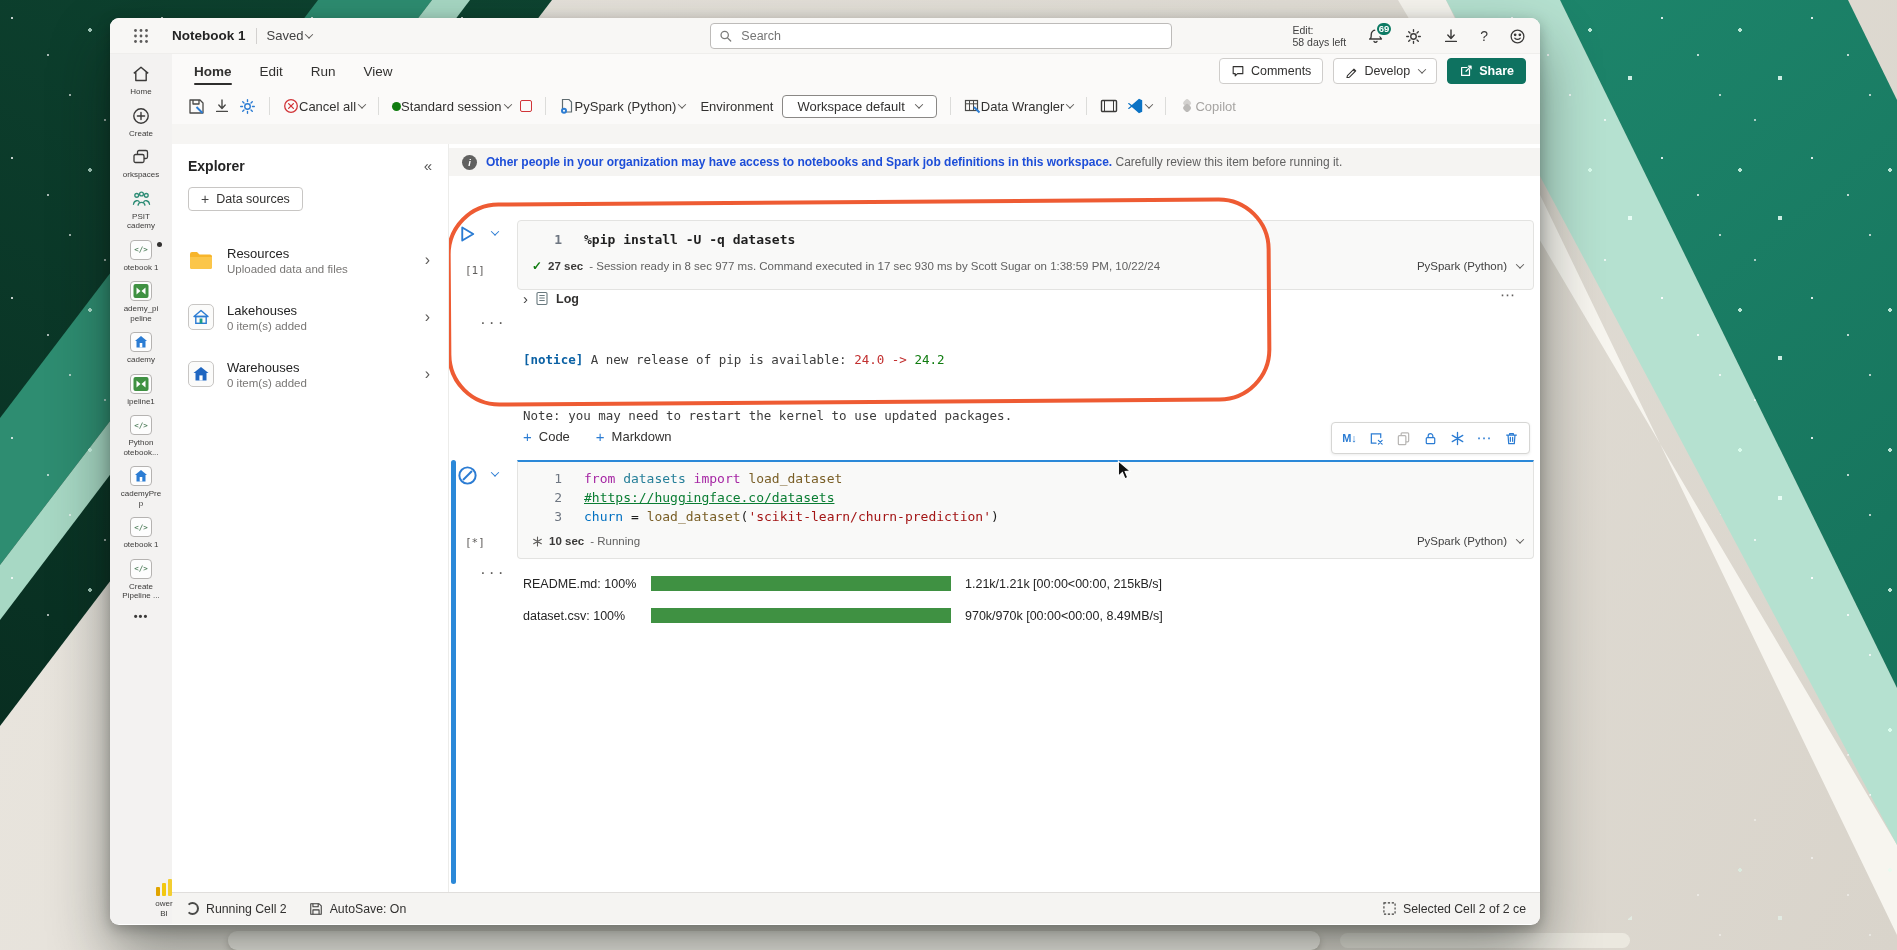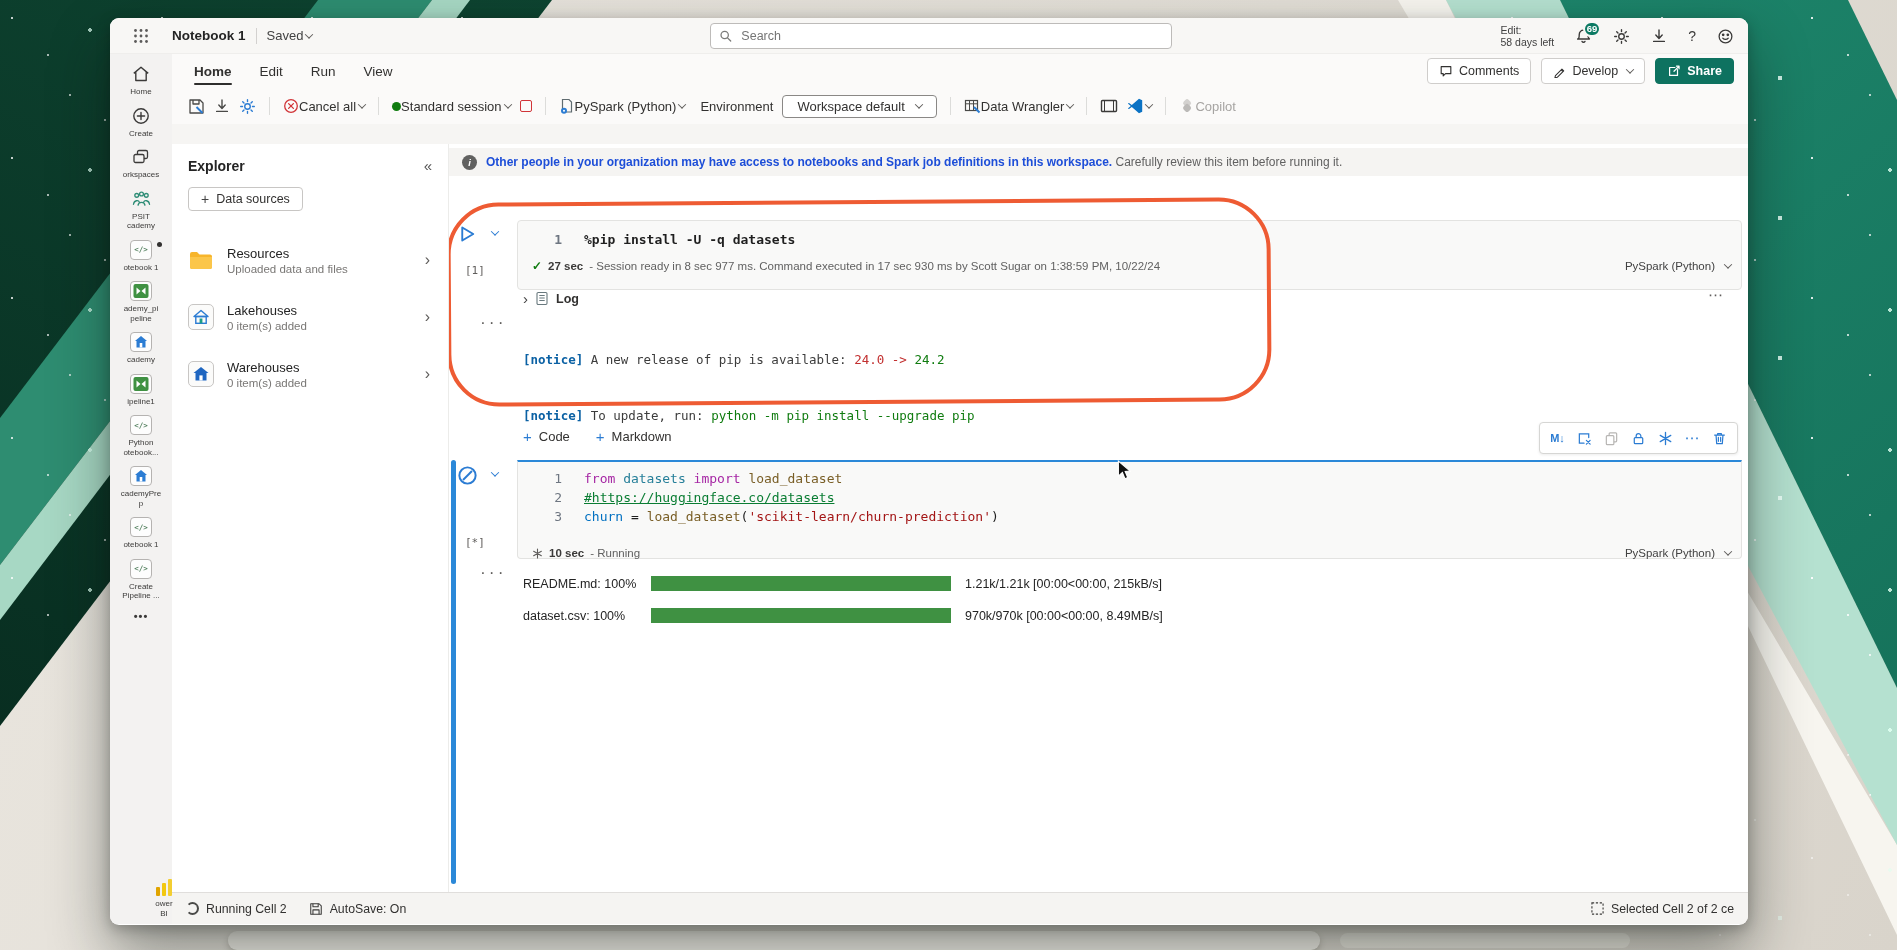--- a/index.html
+++ b/index.html
@@ -21,21 +21,21 @@
     radial-gradient(circle 1.2px at 70px 95px,rgba(255,255,255,.75) 99%,transparent),
     radial-gradient(circle 2.5px at 130px 78px,rgba(235,255,247,.95) 99%,transparent),
     radial-gradient(circle 1px at 105px 120px,rgba(255,255,255,.7) 99%,transparent);
     background-size:150px 140px;}
   .bg-sparkleL{position:absolute;inset:0;clip-path:polygon(0 0,552px 0,0 726px);opacity:.8;}
   .bg-sparkleR{position:absolute;inset:0;clip-path:polygon(1560px 0,1848px 0,1897px 100px,1897px 688px);opacity:.9;}
   .bg-sparkleC{position:absolute;inset:0;clip-path:polygon(1590px 950px,1897px 700px,1897px 950px);opacity:.55;}
   .desk1{left:228px;top:931px;width:1092px;height:19px;background:#f6f3ec;border-radius:9px;box-shadow:0 3px 6px rgba(60,55,45,.25);}
   .desk2{left:1340px;top:933px;width:290px;height:15px;background:#efece4;border-radius:8px;opacity:.8;}
   
-  .window{position:absolute;left:110px;top:18px;width:1638px;height:907px;background:#fff;border-radius:9px;
+  .window{position:absolute;left:110px;top:18px;width:1430px;height:907px;background:#fff;border-radius:9px;
     box-shadow:0 28px 60px rgba(15,25,20,.45),0 4px 14px rgba(0,0,0,.25);overflow:hidden;}
   
   .appbar{height:36px;background:#f8f7f5;display:flex;align-items:center;position:relative;border-bottom:1px solid #efeeec;}
   .waffle-zone{width:62px;display:flex;justify-content:center;}
   .title-group{display:flex;align-items:center;gap:10px;font-size:13.5px;color:#242424;}
   .nb-title{font-weight:700;}
   .tg-div{width:1px;height:16px;background:#d3d1cf;}
   .save-dd{display:flex;align-items:center;font-size:13px;color:#424242;cursor:default;}
   .searchbox{position:absolute;left:600px;top:5px;width:462px;height:26px;background:#fff;border:1px solid #bdbbb9;border-radius:4px;
     display:flex;align-items:center;padding:0 8px;gap:7px;}
@@ -545,21 +545,20 @@
               <rect x="2" y="1.5" width="10" height="12" rx="1.2"></rect>
               <path d="M4.3 4.5 H9.7 M4.3 7 H9.7 M4.3 9.5 H9.7"></path>
             </svg>
             <span>Log</span>
           </div>
           <span class="abs more-h" style="right:24px;top:142px;">⋯</span>
           <span class="gutter-el" style="left:30px;top:168px;font-size:13px;letter-spacing:1px;">...</span>
 
           <div class="logblock" style="left:74px;top:170px;">
             <div class="log-line"><span class="lg-tag">[notice]</span><span> A new release of pip is available: </span><span class="lg-red">24.0</span><span class="lg-red"> -&gt; </span><span class="lg-green">24.2</span></div>
-            <div class="log-line"><span class="lg-tag">[notice]</span><span> To update, run: </span><span class="lg-green">python -m pip install --upgrade pip</span></div>
             <div class="log-line">Note: you may need to restart the kernel to use updated packages.</div>
             <div class="log-line">Warning: PySpark kernel has been restarted to use updated packages.</div>
           </div>
 
           <div class="annotation"></div>
 
           <div class="addrow" style="left:74px;top:284px;">
             <span class="addbtn">
               <span class="plus-b">+</span>
               <span>Code</span>
@@ -627,21 +626,21 @@
               </div>
               <div class="code-line">
                 <span class="ln">2</span>
                 <span class="tok-com">#https://huggingface.co/datasets</span>
               </div>
               <div class="code-line">
                 <span class="ln">3</span>
                 <span><span class="tok-var">churn</span><span> = </span><span class="tok-fn">load_dataset</span><span>(</span><span class="tok-str">'scikit-learn/churn-prediction'</span><span>)</span></span>
               </div>
             </div>
-            <div class="cell-status" style="margin-top:14px;">
+            <div class="cell-status" style="margin-top:2px;">
               <svg width="11" height="11" viewBox="0 0 16 16" fill="none" stroke="#5f5d5b" stroke-width="1.6" stroke-linecap="round">
                 <path d="M8 1.5 V14.5 M2.4 4.7 L13.6 11.3 M2.4 11.3 L13.6 4.7"></path>
               </svg>
               <span class="st-time">10 sec</span>
               <span>- Running</span>
               <span class="kernel-dd">
                 <span>PySpark (Python)</span>
                 <span class="chev"></span>
               </span>
             </div>

